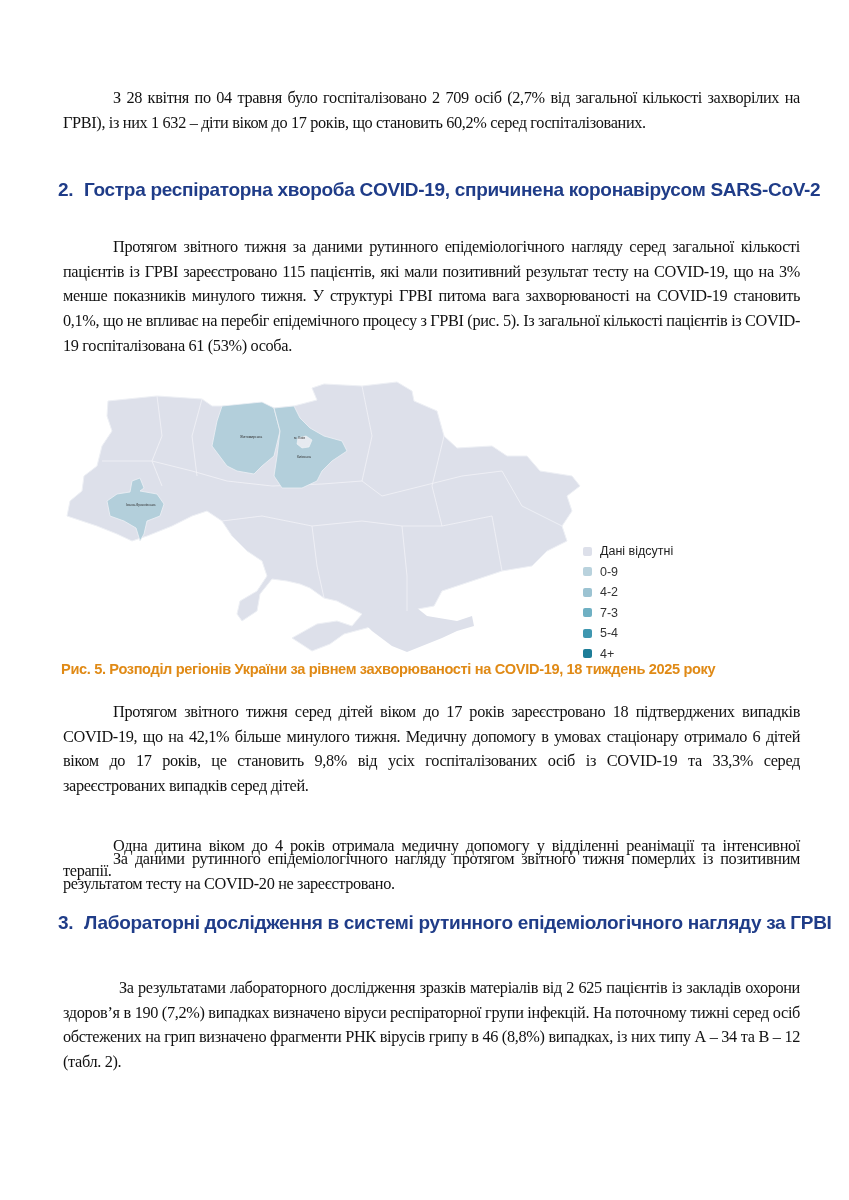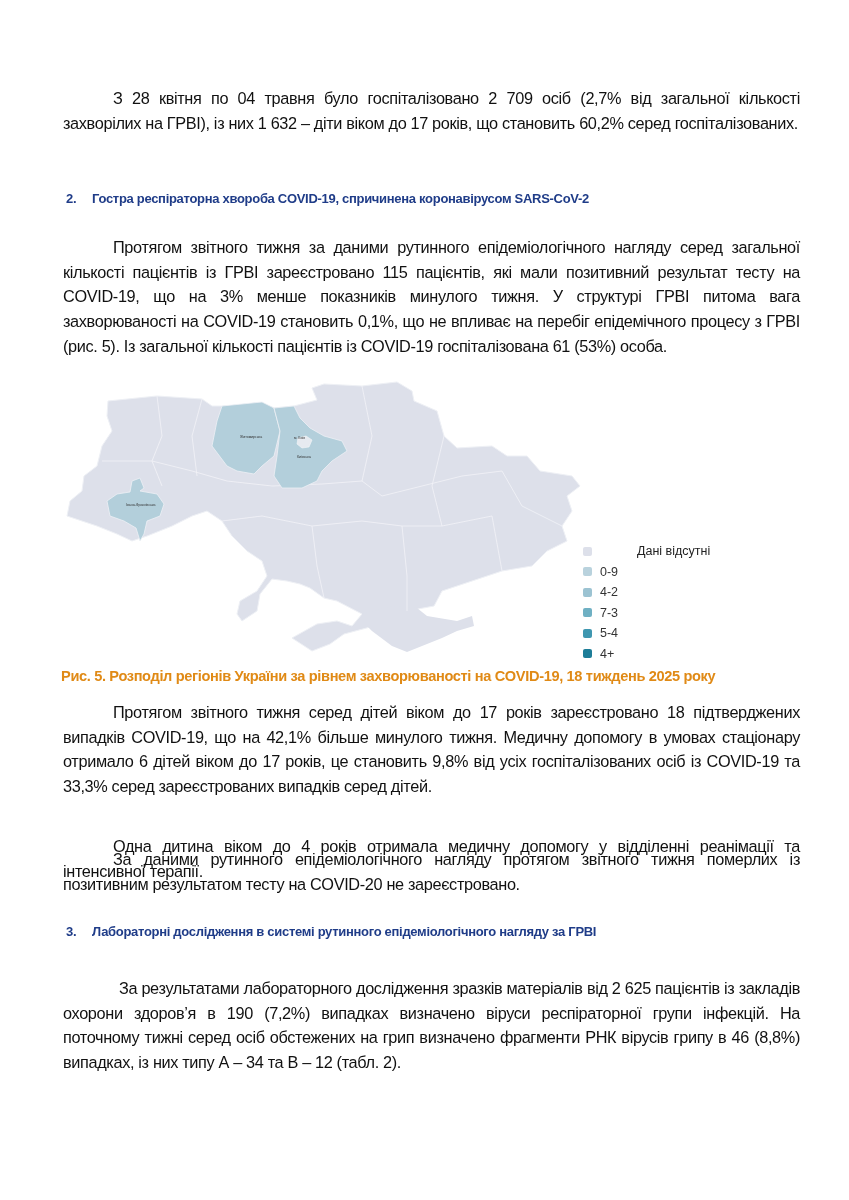--- a/index.html
+++ b/index.html
@@ -1,30 +1,30 @@
 <!DOCTYPE html>
 <html><head>
 <meta charset="utf-8">
 <style>
   html, body { margin: 0; padding: 0; background: #ffffff; }
   body { width: 849px; height: 1200px; position: relative; overflow: hidden;
          font-family: "Liberation Sans", sans-serif; color: #111; }
   .para { position: absolute; left: 63px; width: 737px; font-size: 16.3px; line-height: 24.6px;
-          text-align: justify; letter-spacing: -0.35px; font-family: Liberation Sans, sans-serif; }
+          text-align: justify; letter-spacing: -0.35px; font-family: Liberation Serif, serif; }
   .para .indent { display: inline-block; width: 50px; }
-  .heading { position: absolute; left: 66px; font-size: 13px; font-weight: bold; color: #1f3c88;
-             letter-spacing: -0.3px; white-space: nowrap; margin-top: 12px; }
+  .heading { position: absolute; left: 58px; font-size: 19px; font-weight: bold; color: #1f3c88;
+             letter-spacing: -0.3px; white-space: nowrap; }
   .heading .num { display: inline-block; width: 26px; }
   .caption { position: absolute; left: 61px; top: 661px; font-size: 14.6px; font-weight: bold; color: #e08a16;
-             letter-spacing: -0.35px; white-space: nowrap; margin-top: 7px; }
+             letter-spacing: -0.35px; white-space: nowrap; }
   #map { position: absolute; left: 62px; top: 376px; width: 520px; height: 282px; }
   .legend { position: absolute; left: 583px; top: 541px; }
   .legend-item { display: flex; align-items: center; height: 20.5px; font-size: 12.5px; color: #333; }
   .legend-item .sw { width: 9px; height: 9px; border-radius: 2px; margin-right: 8px; }
-  .legend-item:first-child .lbl { font-weight: normal; color: #222; margin-left: 37px; }
+  .legend-item:first-child .lbl { font-weight: normal; color: #222; }
   .region-label { font-size: 3.5px; fill: #333; font-family: "Liberation Sans", sans-serif; }
 </style>
 </head>
 <body>
 
 <p class="para" style="top:70px;"><span class="indent"></span><span>З 28 квітня по 04 травня було госпіталізовано 2 709 осіб (2,7% від загальної кількості захворілих на ГРВІ), із них 1 632 – діти віком до 17 років, що становить 60,2% серед госпіталізованих.</span></p>
 
 <div class="heading" style="top:179px;">
   <span class="num">2.</span><span>Гостра респіраторна хвороба COVID-19, спричинена коронавірусом SARS-CoV-2</span>
 </div>

